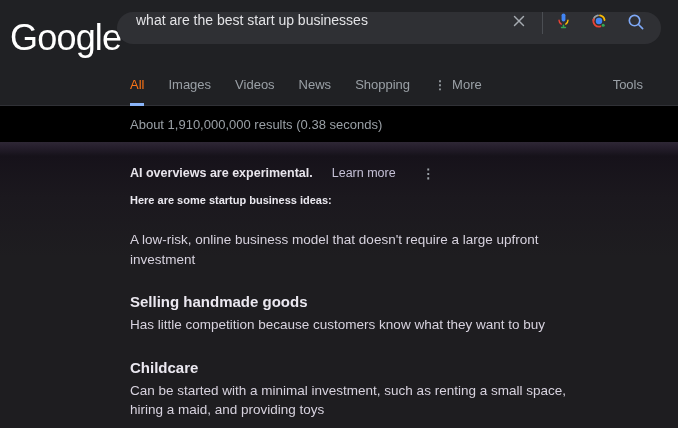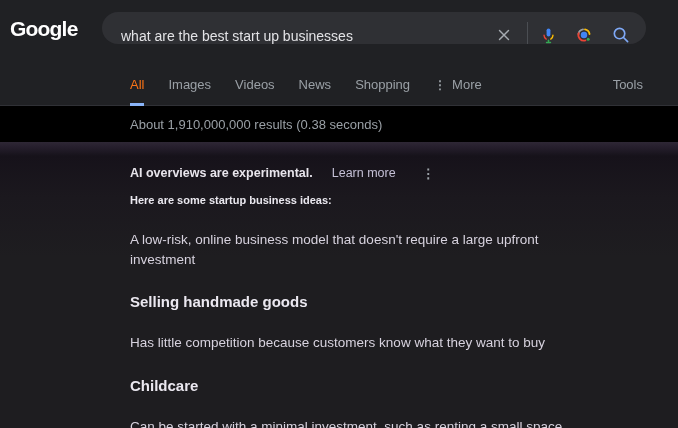--- a/index.html
+++ b/index.html
@@ -13,28 +13,28 @@
 
   
   .header {
     position: relative;
     height: 106px;
     background: #202124;
     border-bottom: 1px solid #303136;
   }
   .logo {
     position: absolute; left: 10px; top: 17px;
-    font-size: 21px; font-weight: 700; color: #ffffff;
+    font-size: 36px; font-weight: 400; color: #ffffff;
     letter-spacing: -0.8px; cursor: pointer;
   }
   .search-bar {
-    position: absolute; left: 102px; top: 12px;
+    position: absolute; left: 117px; top: 12px;
     width: 544px; height: 32px;
     background: #2f3034; border-radius: 21px;
-    display: flex; align-items: flex-end;
+    display: flex; align-items: flex-start;
     padding: 0 16px 0 19px;
   }
   .search-query { flex: 1; color: #e3e3e6; font-size: 14px; white-space: nowrap; overflow: hidden; }
   .sb-icon { display: flex; align-items: center; justify-content: center; cursor: pointer; flex: none; }
   .sb-divider { width: 1px; height: 22px; background: #4b4e53; margin: 0 12px 0 14px; flex: none; }
   .ml18 { margin-left: 18px; }
 
   
   .tabs { position: absolute; left: 130px; bottom: -1px; display: flex; gap: 24px; }
   .tab {
@@ -59,21 +59,21 @@
     background: linear-gradient(180deg, #2e2735 0px, #261f2d 5px, #16121a 14px, #1b181e 55px, #1e1d20 115px);
     padding: 24px 0 0 130px;
   }
   .notice { display: flex; align-items: center; font-size: 12.5px; }
   .notice-bold { color: #e8e5ec; font-weight: 700; text-align: right; }
   .learn-more { color: #c5c0d6; margin-left: 19px; cursor: pointer; text-decoration: none; }
   .kebab { margin-left: 26px; color: #9aa0a6; font-size: 13px; font-weight: 700; cursor: pointer; line-height: 1; }
   .heading { margin-top: 14px; font-size: 11px; font-weight: 700; color: #eae8ef; }
   .item { margin-top: 24px; max-width: 466px; }
   .item-title { font-size: 15px; font-weight: 700; color: #ebe8f0; }
-  .item-desc { margin-top: 23px; font-size: 13.5px; line-height: 1.45; color: #d7d2de; }
+  .item-desc { margin-top: 5px; font-size: 13.5px; line-height: 1.45; color: #d7d2de; }
 </style>
 </head>
 <body>
 
 <div class="page">
 
   <header class="header">
     <div class="logo">Google</div>
 
     <div class="search-bar">

